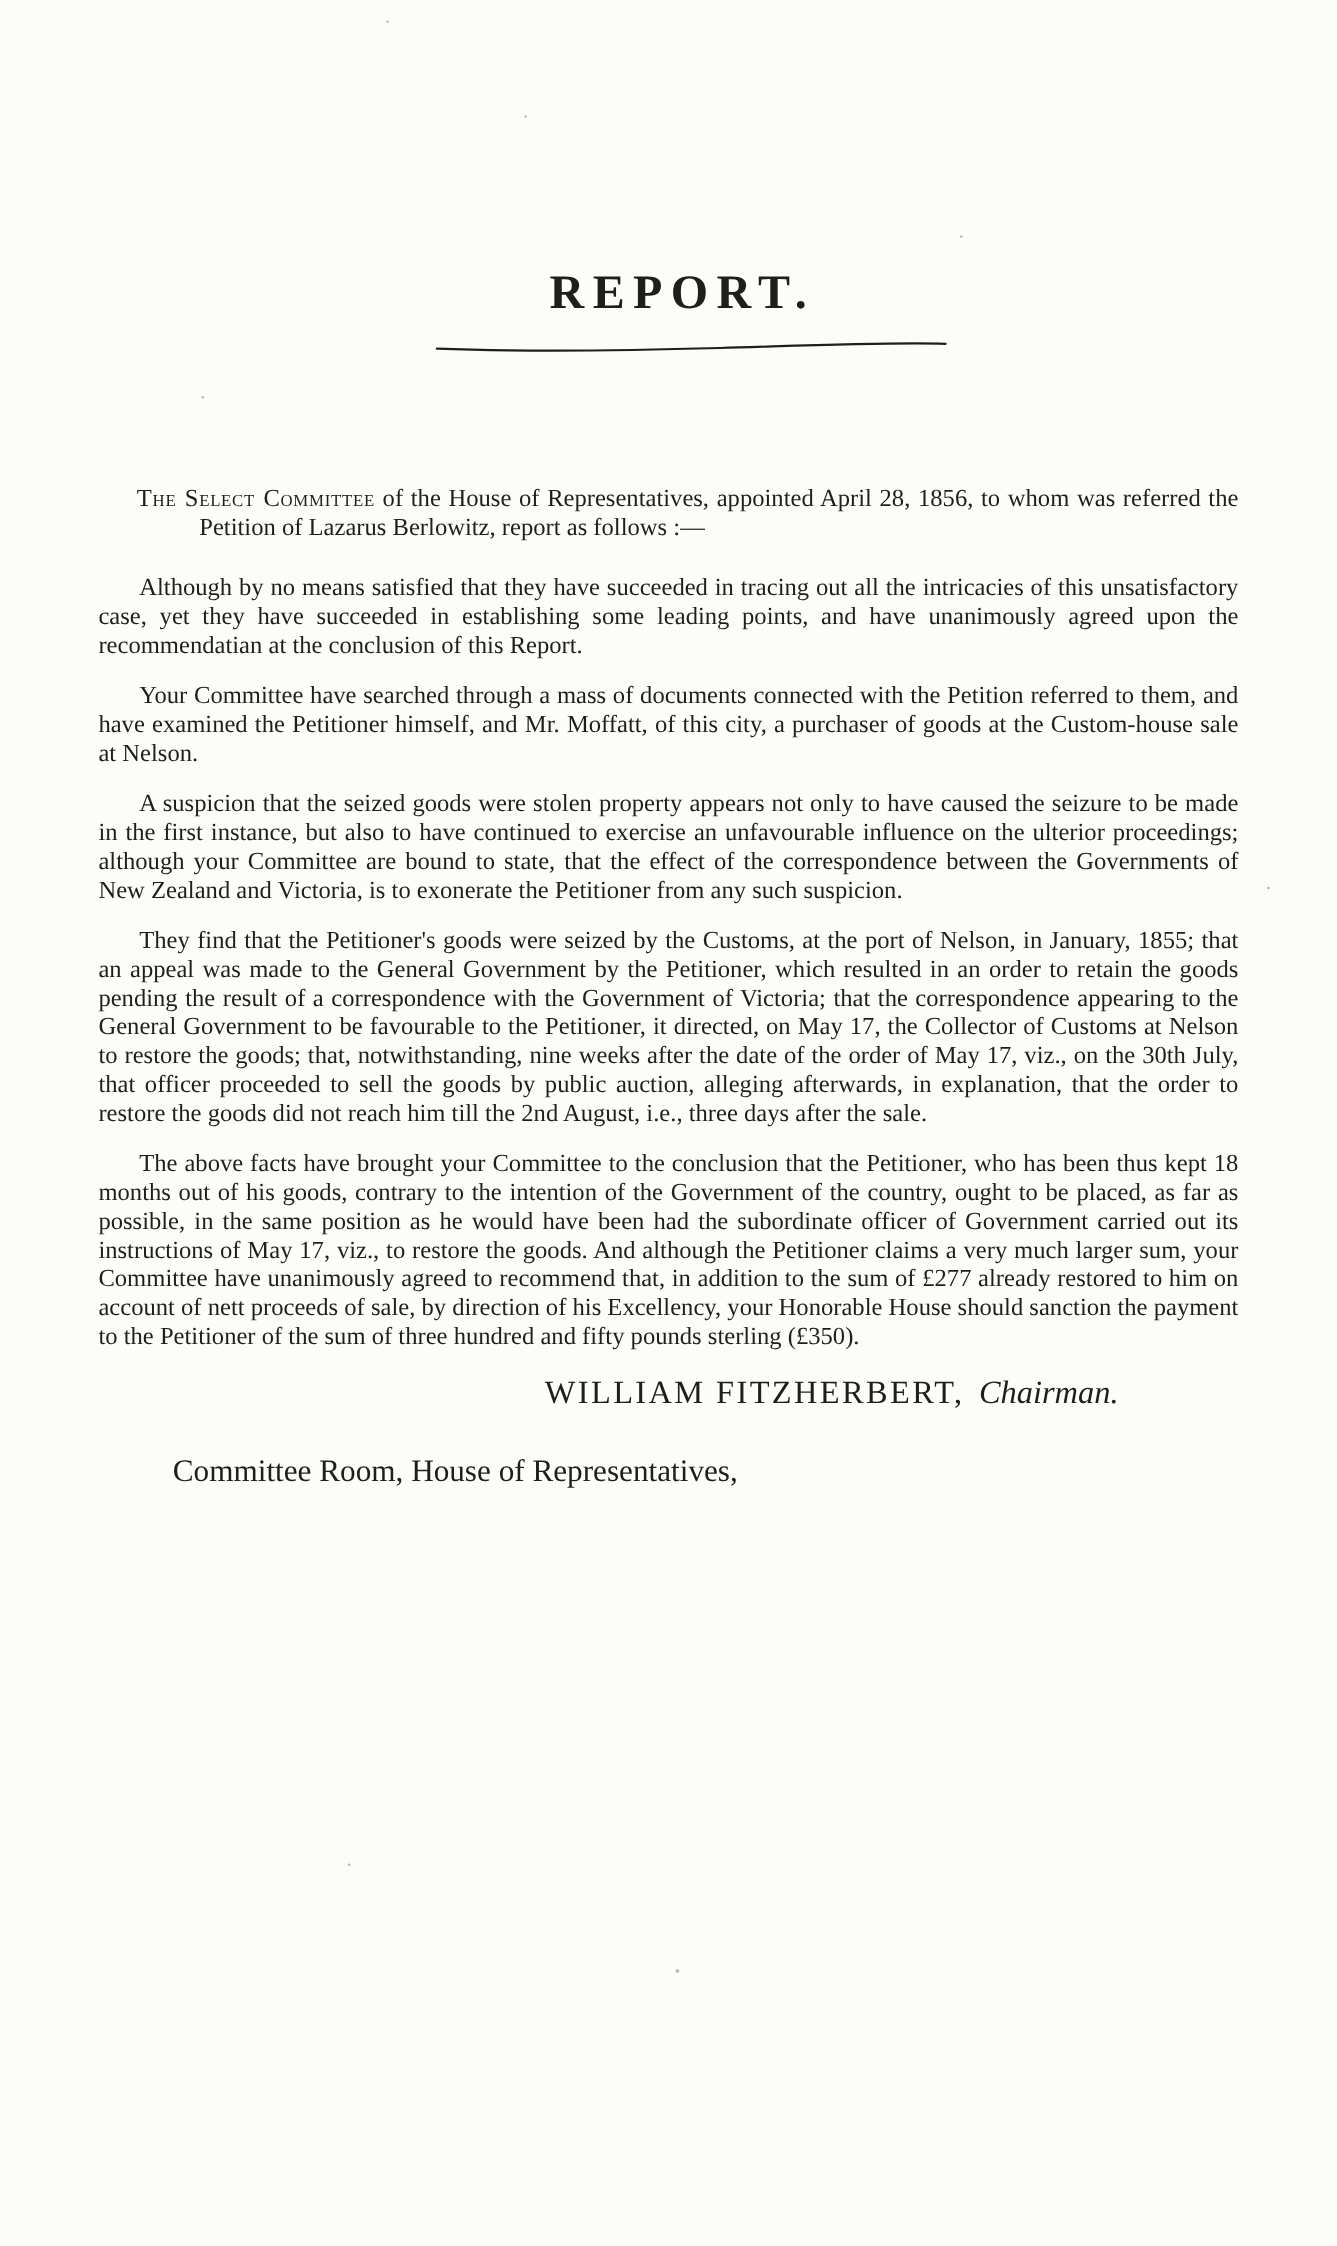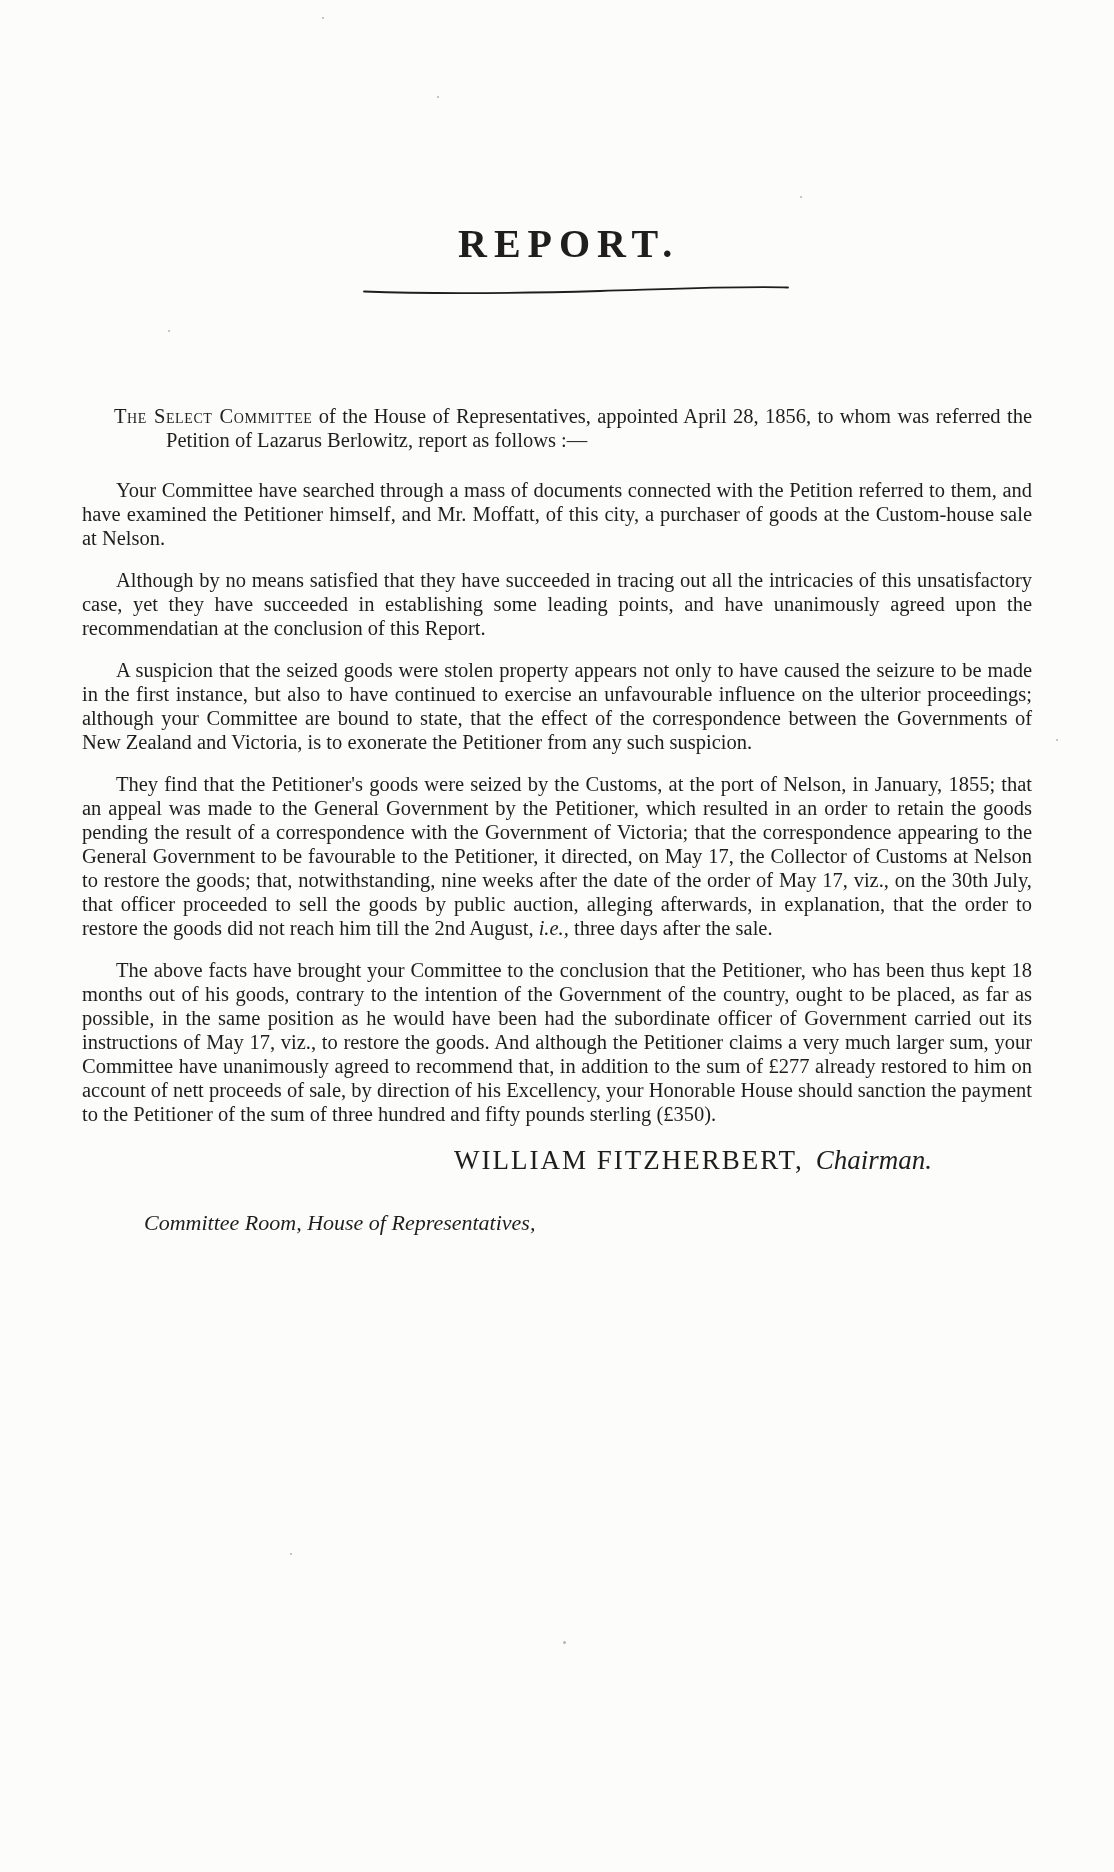--- a/index.html
+++ b/index.html
@@ -53,39 +53,37 @@
     margin-left: 32px;
   }
   p.indent {
     text-indent: 34px;
   }
   .smallcaps {
     font-variant: small-caps;
     letter-spacing: 0.6px;
   }
   .ital {
-    font-style: italic;
   }
   .signature {
     margin: 10px 0 0 372px;
     white-space: nowrap;
     font-size: 27px;
     line-height: 1.2;
   }
   .sig-name {
     letter-spacing: 2px;
   }
   .sig-role {
     font-style: italic;
     margin-left: 12px;
   }
   .footer-place {
     margin: 34px 0 0 62px;
-    font-style: italic;
-    font-size: 22px;
+    font-size: 26px;
     line-height: 1.2;
   }
   .footer-date {
     margin: 17px 0 0 148px;
     font-style: italic;
     font-size: 22px;
     line-height: 1.2;
   }
   .speck {
     position: absolute;
@@ -112,23 +110,23 @@
   <div class="rule-wrap">
     <svg width="432" height="12" viewBox="0 0 432 12">
       <path d="M4,7.5 C70,10 150,9.5 240,7 C310,5 380,2 428,3.5" fill="none" stroke="#1f1e1d" stroke-width="1.8" stroke-linecap="round"></path>
     </svg>
   </div>
 
   <div class="content">
 
     <p class="hang"><span class="smallcaps">The Select Committee</span><span> of the House of Representatives, appointed April 28, 1856, to whom was referred the Petition of Lazarus Berlowitz, report as follows :—</span></p>
 
+    <p class="indent">Although by no means satisfied that they have succeeded in tracing out all the intricacies of this unsatisfactory case, yet they have succeeded in establishing some leading points, and have unanimously agreed upon the recommendatian at the conclusion of this Report.</p>
+
     <p class="indent">Your Committee have searched through a mass of documents connected with the Petition referred to them, and have examined the Petitioner himself, and Mr. Moffatt, of this city, a purchaser of goods at the Custom-house sale at Nelson.</p>
-
-    <p class="indent">Although by no means satisfied that they have succeeded in tracing out all the intricacies of this unsatisfactory case, yet they have succeeded in establishing some leading points, and have unanimously agreed upon the recommendatian at the conclusion of this Report.</p>
 
     <p class="indent">A suspicion that the seized goods were stolen property appears not only to have caused the seizure to be made in the first instance, but also to have continued to exercise an unfavourable influence on the ulterior proceedings; although your Committee are bound to state, that the effect of the correspondence between the Governments of New Zealand and Victoria, is to exonerate the Petitioner from any such suspicion.</p>
 
     <p class="indent"><span>They find that the Petitioner's goods were seized by the Customs, at the port of Nelson, in January, 1855; that an appeal was made to the General Government by the Petitioner, which resulted in an order to retain the goods pending the result of a correspondence with the Government of Victoria; that the correspondence appearing to the General Government to be favourable to the Petitioner, it directed, on May 17, the Collector of Customs at Nelson to restore the goods; that, notwithstanding, nine weeks after the date of the order of May 17, viz., on the 30th July, that officer proceeded to sell the goods by public auction, alleging afterwards, in explanation, that the order to restore the goods did not reach him till the 2nd August, </span><span class="ital">i.e.,</span><span> three days after the sale.</span></p>
 
 
     <p class="indent">The above facts have brought your Committee to the conclusion that the Petitioner, who has been thus kept 18 months out of his goods, contrary to the intention of the Government of the country, ought to be placed, as far as possible, in the same position as he would have been had the subordinate officer of Government carried out its instructions of May 17, viz., to restore the goods. And although the Petitioner claims a very much larger sum, your Committee have unanimously agreed to recommend that, in addition to the sum of £277 already restored to him on account of nett proceeds of sale, by direction of his Excellency, your Honorable House should sanction the payment to the Petitioner of the sum of three hundred and fifty pounds sterling (£350).</p>
 
     <div class="signature"><span class="sig-name">WILLIAM FITZHERBERT,</span><span class="sig-role">Chairman.</span></div>
 

